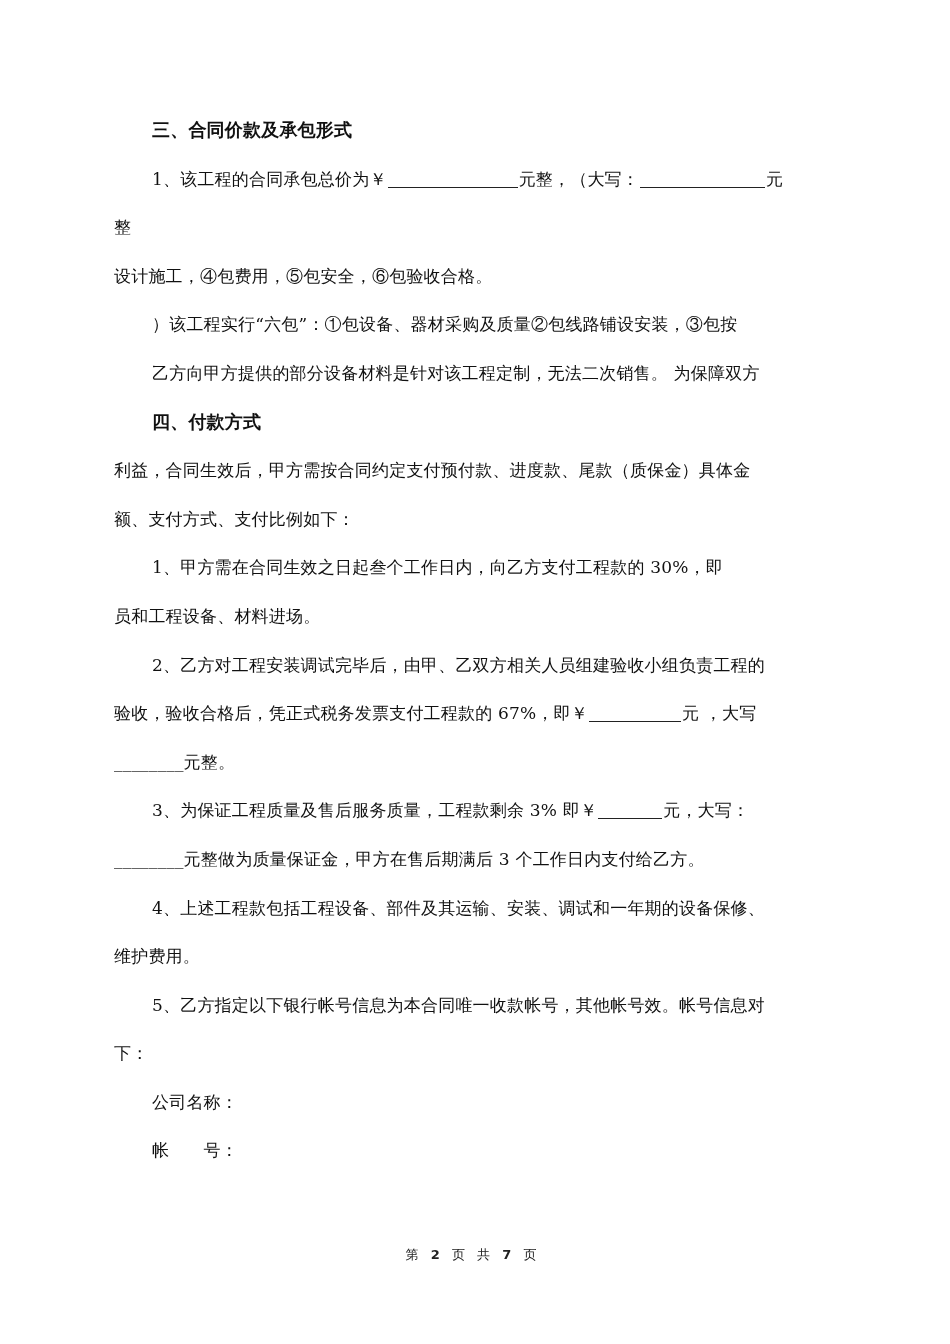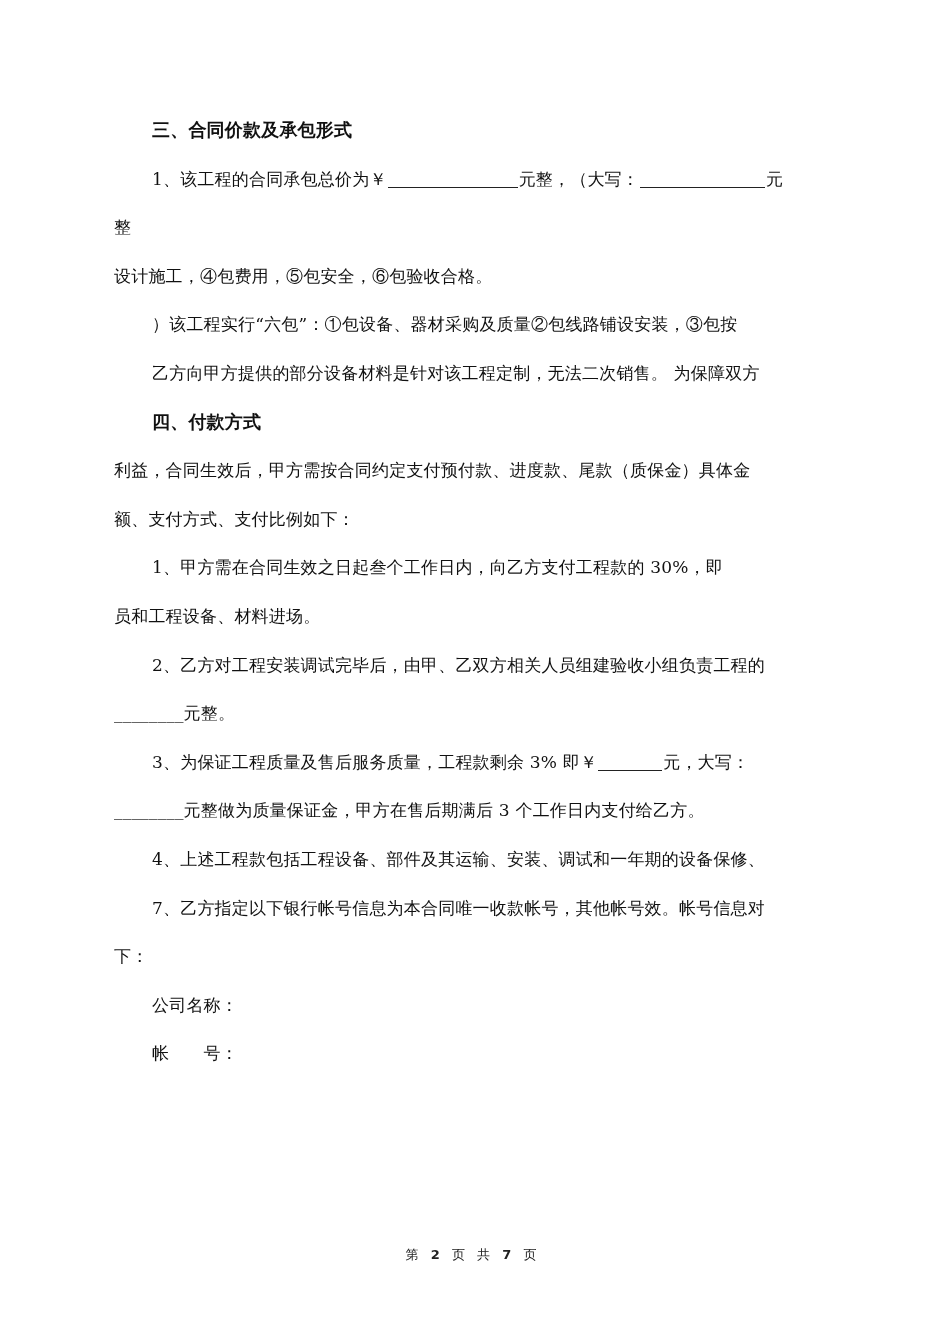--- a/index.html
+++ b/index.html
@@ -44,33 +44,37 @@
 
   <div class="line heading indent">四、付款方式</div>
   <div class="line">利益，合同生效后，甲方需按合同约定支付预付款、进度款、尾款（质保金）具体金</div>
   <div class="line">额、支付方式、支付比例如下：</div>
 
   <div class="line indent">1、甲方需在合同生效之日起叁个工作日内，向乙方支付工程款的 30%，即</div>
   <div class="line">员和工程设备、材料进场。</div>
 
   <div class="line indent">2、乙方对工程安装调试完毕后，由甲、乙双方相关人员组建验收小组负责工程的</div>
   <div class="line">
+    <span>验收，验收合格后，凭正式税务发票支付工程款的 67%，即￥</span><span class="blank" style="width:92px"></span><span>元 ，大写</span>
+  </div>
+  <div class="line">
     <span>________</span><span>元整。</span>
   </div>
 
   <div class="line indent">
     <span>3、为保证工程质量及售后服务质量，工程款剩余 3% 即￥</span><span class="blank" style="width:64px"></span><span>元，大写：</span>
   </div>
   <div class="line">
     <span>________</span><span>元整做为质量保证金，甲方在售后期满后 3 个工作日内支付给乙方。</span>
   </div>
 
   <div class="line indent">4、上述工程款包括工程设备、部件及其运输、安装、调试和一年期的设备保修、</div>
+  <div class="line">维护费用。</div>
 
-  <div class="line indent">7、乙方指定以下银行帐号信息为本合同唯一收款帐号，其他帐号效。帐号信息对</div>
+  <div class="line indent">5、乙方指定以下银行帐号信息为本合同唯一收款帐号，其他帐号效。帐号信息对</div>
   <div class="line">下：</div>
 
   <div class="line indent">公司名称：</div>
   <div class="line indent">帐　　号：</div>
 </div>
 
 <div class="footer">
   <span>第</span>
   <b>2</b>
   <span>页 共</span>

